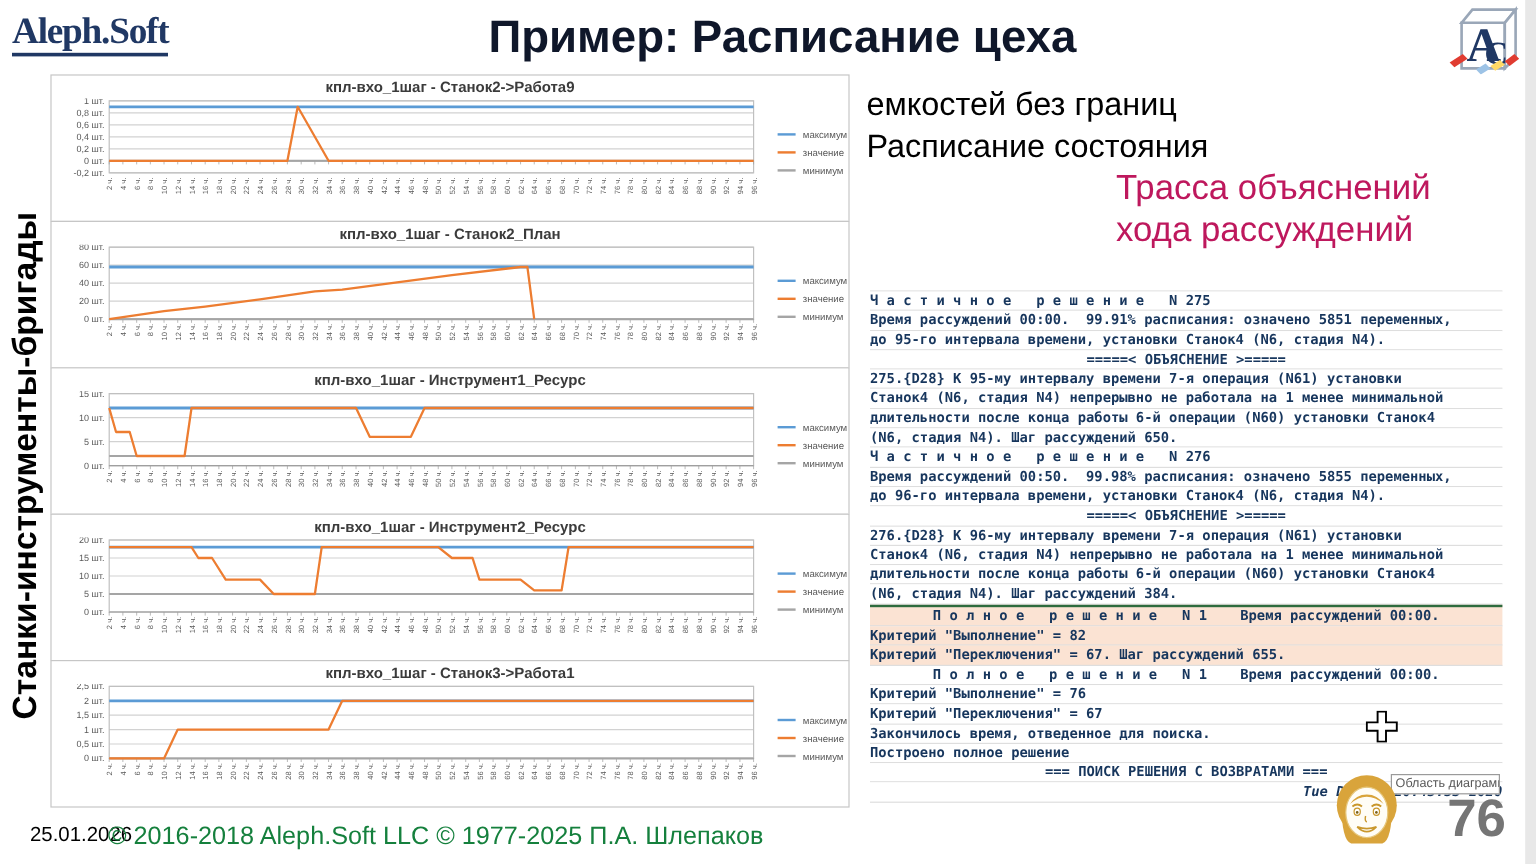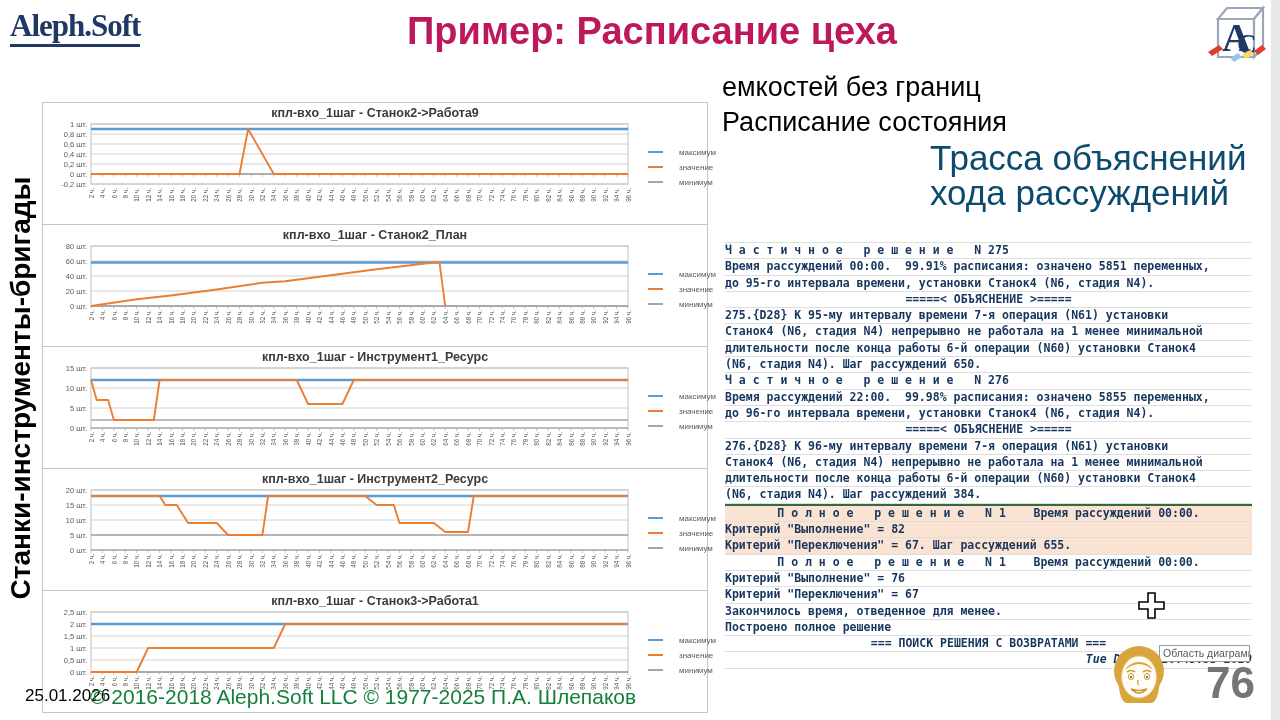--- a/index.html
+++ b/index.html
@@ -4,44 +4,44 @@
 <style>
   html,body{margin:0;padding:0;background:#e8e8e8;}
   #slide{position:relative;width:1271px;height:720px;background:#ffffff;overflow:hidden;
          font-family:"Liberation Sans",sans-serif;}
 
   
   .logo{position:absolute;left:10px;top:8px;font-family:"Liberation Serif",serif;
         font-weight:bold;font-size:31px;color:#203864;border-bottom:3px solid #203864;
         padding-bottom:0px;letter-spacing:-1px;}
   .slide-title{position:absolute;left:652px;top:10px;transform:translateX(-50%);
-        font-size:38px;font-weight:bold;color:#be185d;white-space:nowrap;}
+        font-size:38px;font-weight:bold;color:#0f172a;white-space:nowrap;}
   .cube-logo{position:absolute;left:1206px;top:4px;}
 
   
   .v-label{position:absolute;left:21px;top:388px;transform:translate(-50%,-50%) rotate(-90deg);
         font-size:28px;font-weight:bold;color:#000;white-space:nowrap;}
 
   
-  #charts-column{position:absolute;left:42px;top:62px;width:666px;margin-top:40px;}
+  #charts-column{position:absolute;left:42px;top:62px;width:666px;}
   .chart-panel{box-sizing:border-box;width:666px;height:123px;background:#fff;
         border:1px solid #c6c6c6;margin-top:-1px;}
   .chart-panel:first-child{margin-top:0;}
   .chart-title{height:16px;padding-top:3px;text-align:center;font-size:12.5px;
         font-weight:bold;color:#3b3b3b;font-family:"Liberation Sans",sans-serif;}
   .chart-body{display:flex;align-items:center;text-align:center;}
   .chart-svg{display:block;}
   .legend{width:58px;display:flex;flex-direction:column;gap:6px;margin-top:-14px;}
-  .legend-item{display:flex;align-items:center;gap:16px;}
+  .legend-item{display:flex;align-items:center;gap:6px;}
   .legend-swatch{width:15px;height:2.4px;flex:0 0 auto;}
   .legend-label{font-size:8px;color:#595959;white-space:nowrap;}
 
   
   .caption1{position:absolute;left:722px;top:70px;font-size:27px;color:#000;line-height:35px;}
-  .caption2{position:absolute;left:930px;top:140px;font-size:35px;color:#0c4a6e;line-height:35px;}
+  .caption2{position:absolute;left:930px;top:140px;font-size:29px;color:#be185d;line-height:35px;}
 
   
   #log{position:absolute;left:725px;top:222px;width:527px;border-top:1px solid #dedede;
        font-family:"DejaVu Sans Mono","Liberation Mono",monospace;font-weight:bold;
        font-size:11.5px;color:#17365d;margin-top:20px;}
   .log-row{height:15.3px;line-height:15.3px;border-bottom:1px solid #dedede;
        white-space:pre;overflow:hidden;background:#fff;}
   .log-row.hl{background:#fbe3d3;}
   .log-row.tb{border-top:2px solid #2e6b3e;}
   .log-row.center{text-align:center;}
@@ -775,34 +775,34 @@
   <div id="log">
       <div class="log-row">Ч а с т и ч н о е   р е ш е н и е   N 275</div>
       <div class="log-row">Время рассуждений 00:00.  99.91% расписания: означено 5851 переменных,</div>
       <div class="log-row">до 95-го интервала времени, установки Станок4 (N6, стадия N4).</div>
       <div class="log-row center">=====&lt; ОБЪЯСНЕНИЕ &gt;=====</div>
       <div class="log-row">275.{D28} К 95-му интервалу времени 7-я операция (N61) установки</div>
       <div class="log-row">Станок4 (N6, стадия N4) непрерывно не работала на 1 менее минимальной</div>
       <div class="log-row">длительности после конца работы 6-й операции (N60) установки Станок4</div>
       <div class="log-row">(N6, стадия N4). Шаг рассуждений 650.</div>
       <div class="log-row">Ч а с т и ч н о е   р е ш е н и е   N 276</div>
-      <div class="log-row">Время рассуждений 22:00.  99.98% расписания: означено 5855 переменных,</div>
+      <div class="log-row">Время рассуждений 00:50.  99.98% расписания: означено 5855 переменных,</div>
       <div class="log-row">до 96-го интервала времени, установки Станок4 (N6, стадия N4).</div>
       <div class="log-row center">=====&lt; ОБЪЯСНЕНИЕ &gt;=====</div>
       <div class="log-row">276.{D28} К 96-му интервалу времени 7-я операция (N61) установки</div>
       <div class="log-row">Станок4 (N6, стадия N4) непрерывно не работала на 1 менее минимальной</div>
       <div class="log-row">длительности после конца работы 6-й операции (N60) установки Станок4</div>
       <div class="log-row">(N6, стадия N4). Шаг рассуждений 384.</div>
       <div class="log-row hl tb center">П о л н о е   р е ш е н и е   N 1    Время рассуждений 00:00.</div>
       <div class="log-row hl">Критерий "Выполнение" = 82</div>
       <div class="log-row hl">Критерий "Переключения" = 67. Шаг рассуждений 655.</div>
       <div class="log-row center">П о л н о е   р е ш е н и е   N 1    Время рассуждений 00:00.</div>
       <div class="log-row">Критерий "Выполнение" = 76</div>
       <div class="log-row">Критерий "Переключения" = 67</div>
-      <div class="log-row">Закончилось время, отведенное для менее.</div>
+      <div class="log-row">Закончилось время, отведенное для поиска.</div>
       <div class="log-row">Построено полное решение</div>
       <div class="log-row center">=== ПОИСК РЕШЕНИЯ С ВОЗВРАТАМИ ===</div>
       <div class="log-row right">Tue Dec 15 20:45:53 2020</div>
     </div>
 
   <div class="cursor-cross">
     <svg width="27" height="27" viewBox="0 0 27 27">
       <polygon points="10,1 17,1 17,10 26,10 26,17 17,17 17,26 10,26 10,17 1,17 1,10 10,10" fill="#ffffff" stroke="#000000" stroke-width="1.6"></polygon>
     </svg>
   </div>

